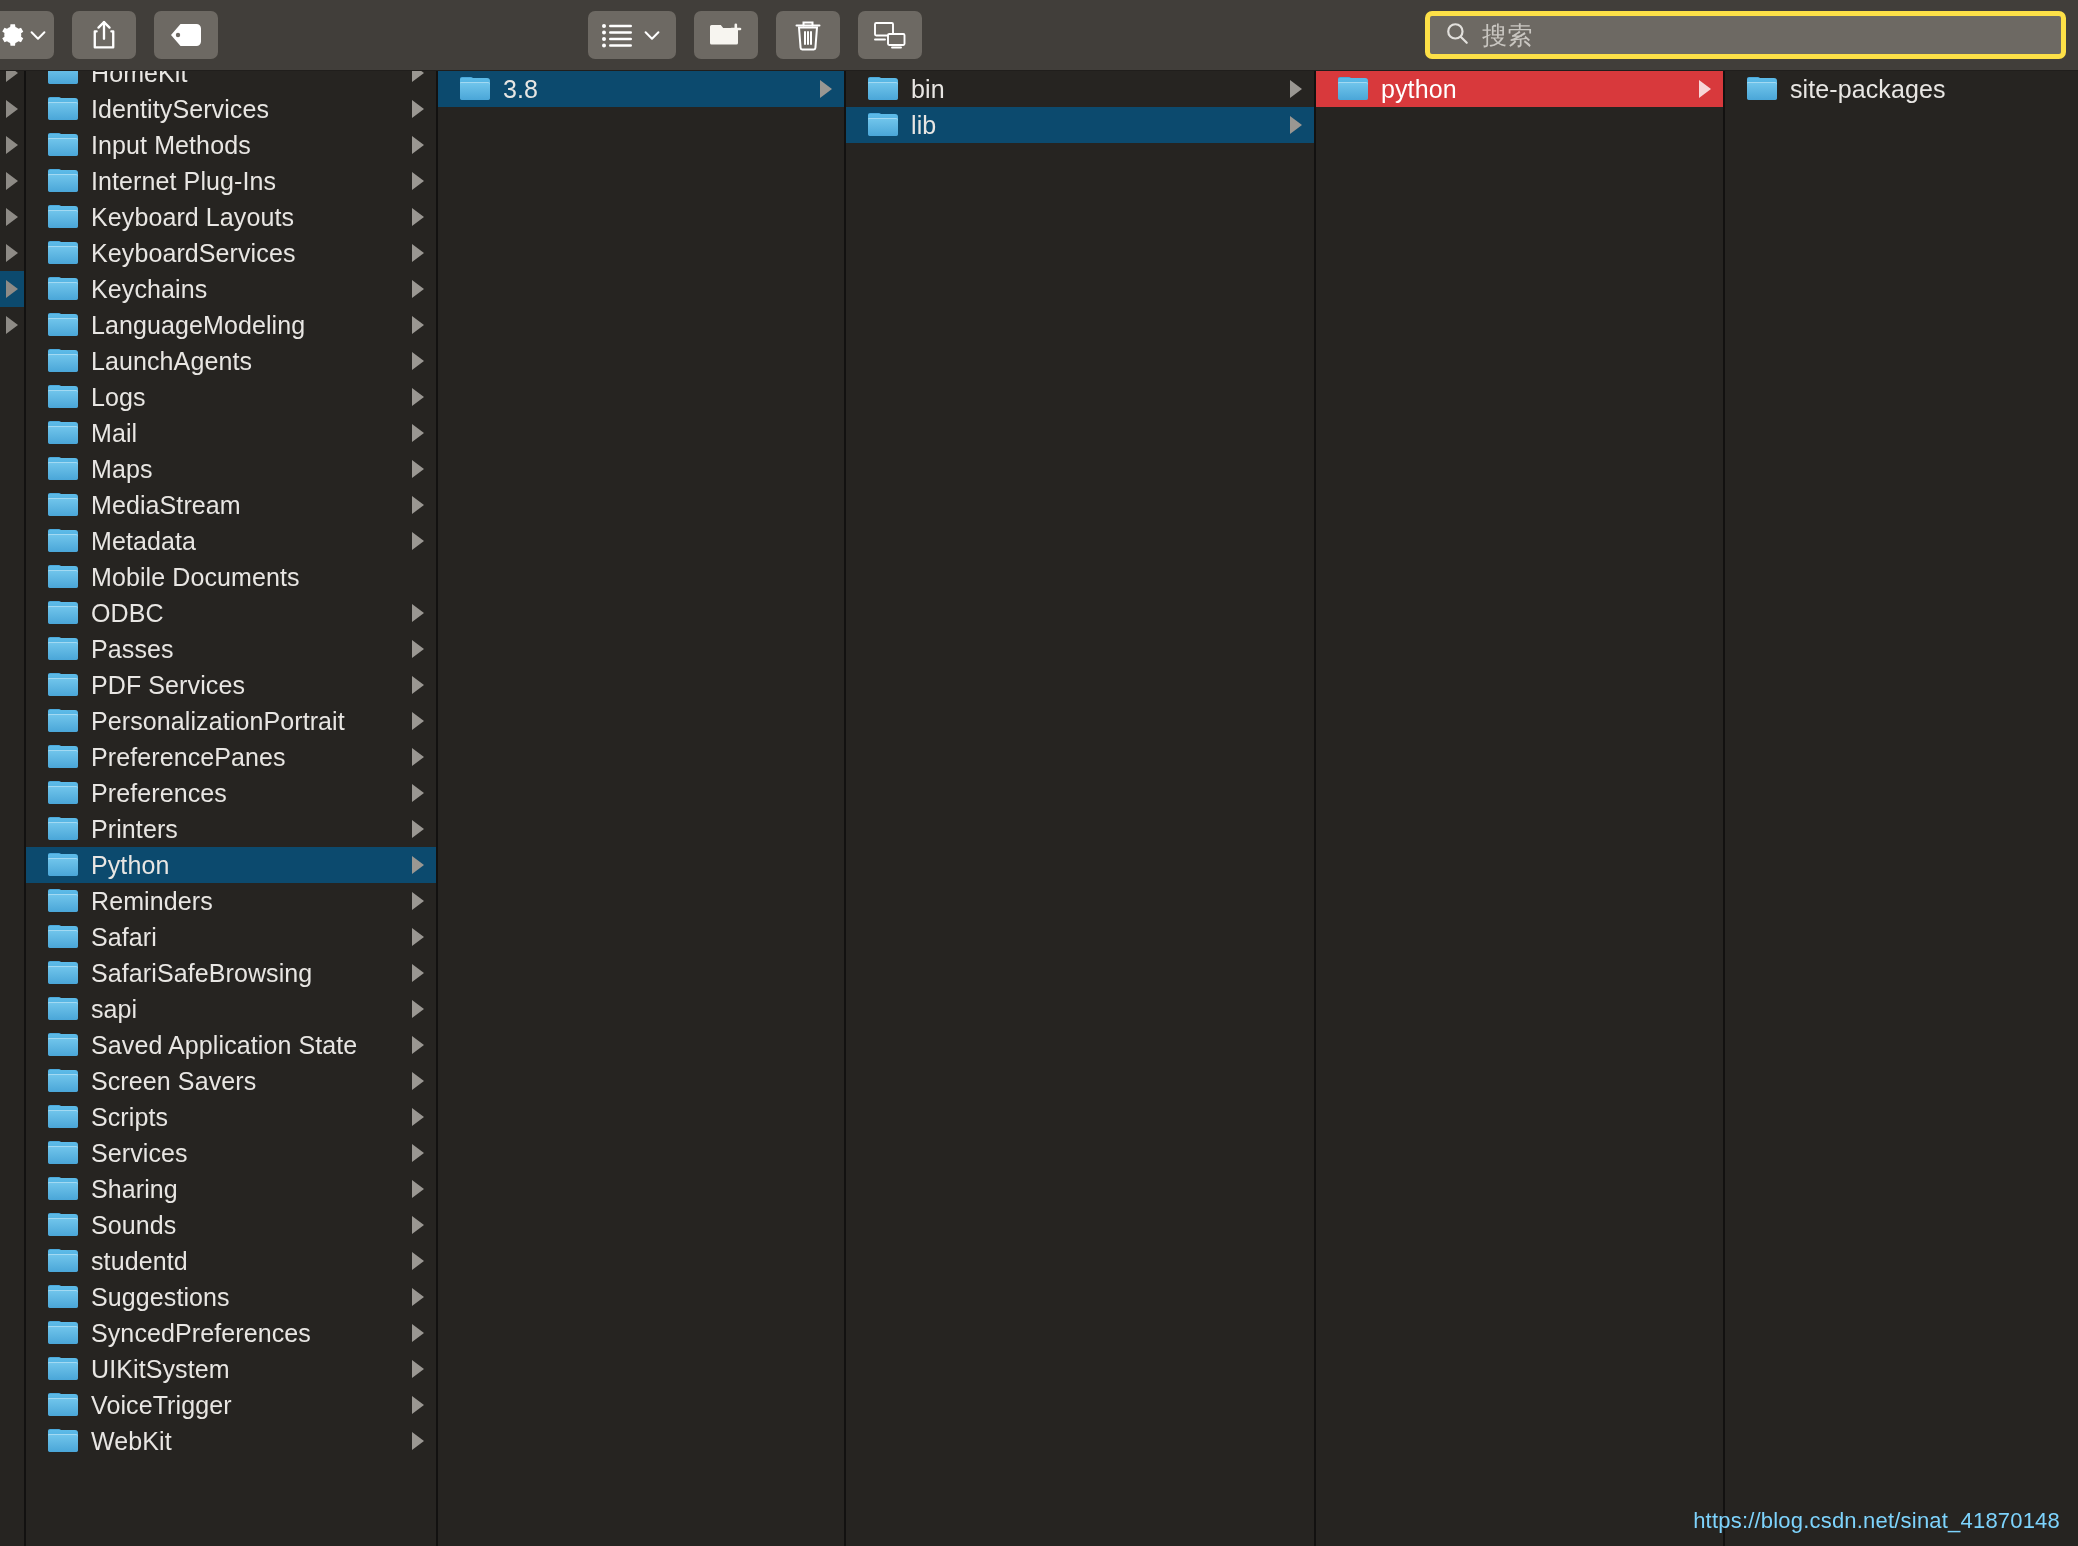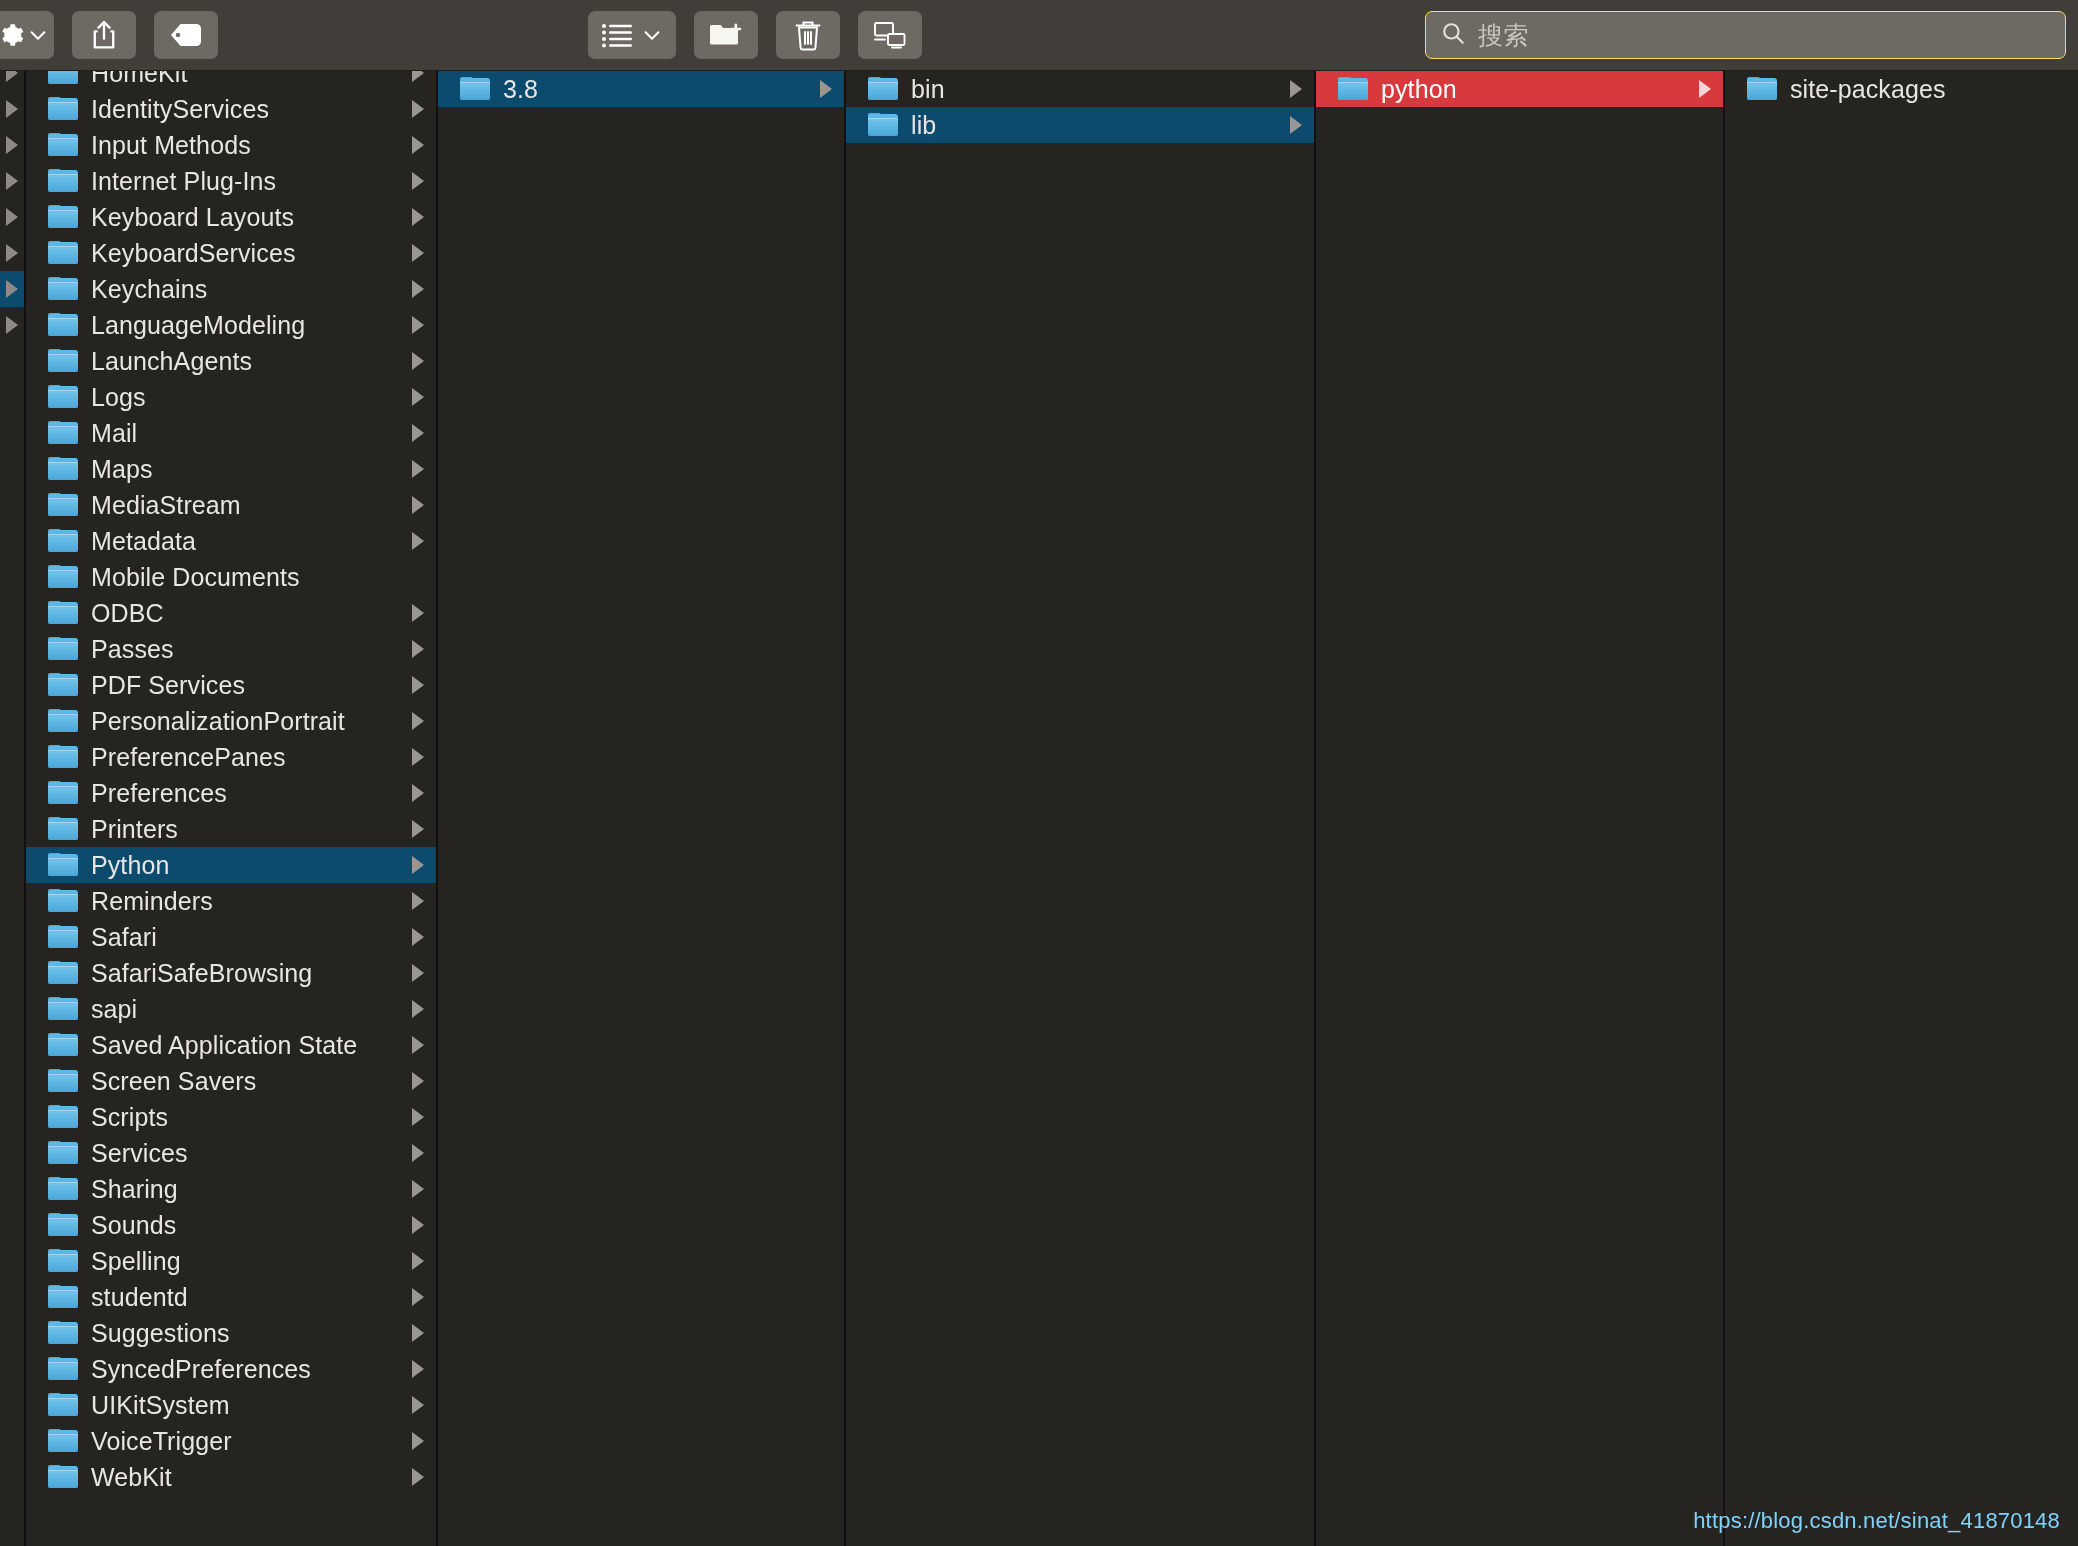--- a/index.html
+++ b/index.html
@@ -36,21 +36,21 @@
   .tb-center { display:flex; align-items:center; margin-left: 370px; }
   .tb-view   { width: 88px; }
   .tb-newf   { width: 64px; margin-left: 18px; }
   .tb-trash  { width: 64px; margin-left: 18px; }
   .tb-air    { width: 64px; margin-left: 18px; }
 
   .search-wrap {
     position: absolute; right: 12px; top: 11px;
     width: 641px; height: 48px;
     background: #6d6963;
-    border: 1px solid #fde047;
+    border: 5px solid #fde047;
     border-radius: 7px;
     display: flex; align-items: center;
     padding: 0 14px;
   }
   .search-ph {
     color: #c9c6c1; font-size: 25px; margin-left: 12px;
     letter-spacing: 0.5px;
   }
 
   
@@ -578,29 +578,20 @@
         </span>
         <span class="row-label">Sounds</span>
         <span class="chevron"></span>
       </div>
       <div class="row">
         <span class="folder-ico">
           <span class="tab"></span>
           <span class="back"></span>
           <span class="front"></span>
         </span>
-        <span class="row-label">Spelling</span>
-        <span class="chevron"></span>
-      </div>
-      <div class="row">
-        <span class="folder-ico">
-          <span class="tab"></span>
-          <span class="back"></span>
-          <span class="front"></span>
-        </span>
         <span class="row-label">studentd</span>
         <span class="chevron"></span>
       </div>
       <div class="row">
         <span class="folder-ico">
           <span class="tab"></span>
           <span class="back"></span>
           <span class="front"></span>
         </span>
         <span class="row-label">Suggestions</span>

